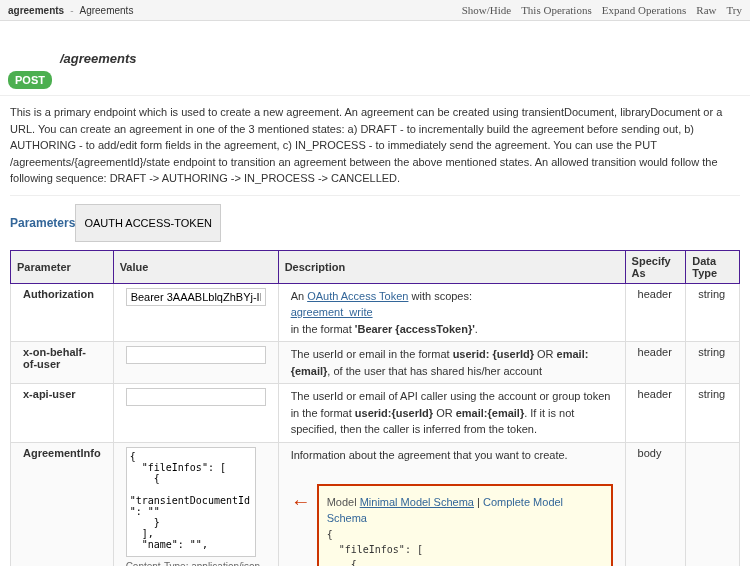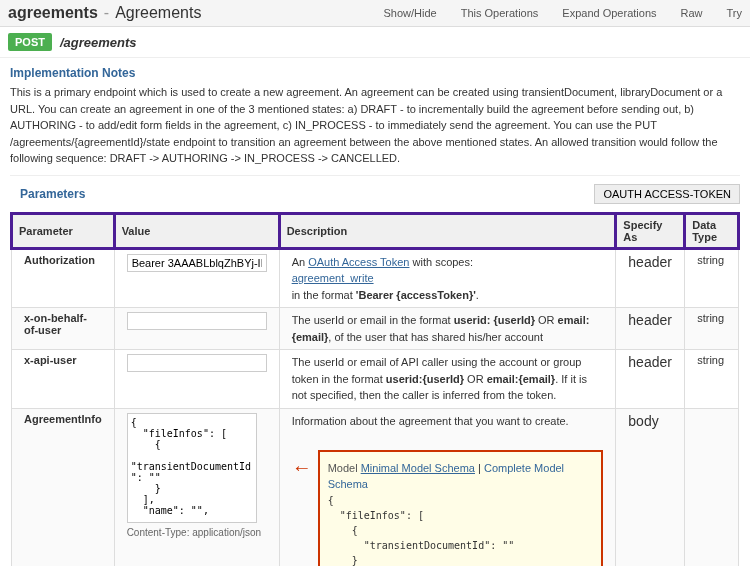--- a/index.html
+++ b/index.html
@@ -1,51 +1,51 @@
 <!DOCTYPE html>
 <html><head>
   <meta charset="utf-8">
   <style>
     * { box-sizing: border-box; margin: 0; padding: 0; }
     body { font-family: Arial, sans-serif; font-size: 12px; color: #333; background: #fff; width: 750px; }
 
     
     .top-bar { background: #f5f5f5; border-bottom: 1px solid #ddd; padding: 4px 8px; display: flex; align-items: center; justify-content: space-between; }
-    .top-bar-left { display: flex; align-items: center; gap: 6px; font-size: 16px; }
-    .top-bar-right { display: flex; gap: 24px; font-size: 11px; color: #4a9; }
+    .top-bar-left { display: flex; align-items: center; gap: 6px; font-size: 10px; }
+    .top-bar-right { display: flex; gap: 10px; font-size: 11px; color: #4a9; font-family: Liberation Serif, serif; }
     .top-bar-right span { cursor: pointer; color: #555; }
 
     
     .method-row { display: flex; align-items: center; gap: 8px; padding: 6px 8px; border-bottom: 1px solid #eee; background: #fff; }
-    .post-badge { background: #4CAF50; color: white; font-weight: bold; font-size: 11px; padding: 3px 7px; border-radius: 2px; }
+    .post-badge { background: #4CAF50; color: white; font-weight: bold; font-size: 11px; padding: 3px 7px; border-radius: 8px; margin-top: 44px; }
     .method-path { color: #333; font-size: 13px; font-weight: bold; font-style: italic; }
     .method-desc { color: #4CAF50; font-size: 11px; margin-left: auto; }
 
     
     .content { padding: 8px 10px; }
 
     
     .section-title { font-weight: bold; color: #336699; font-size: 12px; margin-bottom: 4px; }
     .impl-notes { font-size: 11px; color: #333; line-height: 1.5; margin-bottom: 8px; }
 
     
     .params-section { margin-top: 8px; }
     .params-table { width: 100%; border-collapse: collapse; font-size: 11px; margin-top: 4px; }
-    .params-table th { background: #f0f0f0; border: 3px solid #4c1d95; padding: 4px 6px; text-align: left; font-weight: bold; }
+    .params-table th { background: #f0f0f0; border: 1px solid #4c1d95; padding: 4px 6px; text-align: left; font-weight: bold; }
     .params-table td { border: 1px solid #ddd; padding: 4px 12px; vertical-align: top; }
     .params-table tr:nth-child(even) { background: #fafafa; }
 
     .param-name { font-weight: bold; font-size: 11px; }
     .param-desc { font-size: 11px; color: #333; line-height: 1.5; }
     .param-desc a { color: #336699; }
     .param-desc strong { font-weight: bold; }
-    .param-specify { font-size: 14px; color: #333; }
+    .param-specify { font-size: 11px; color: #333; }
     .param-datatype { font-size: 11px; color: #333; }
 
-    .oauth-btn { background: #eee; border: 1px solid #ccc; padding: 3px 8px; font-size: 11px; cursor: pointer; float: right; margin-bottom: 4px; }
+    .oauth-btn { background: #eee; border: 1px solid #ccc; padding: 12px 8px; font-size: 11px; cursor: pointer; float: right; margin-bottom: 4px; }
 
     
     .code-area { width: 130px; height: 110px; font-size: 10px; font-family: monospace; border: 1px solid #ccc; padding: 3px; resize: none; }
     .content-type { font-size: 10px; color: #666; margin-top: 2px; }
 
     
     .model-popup { border: 2px solid #cc3300; background: #fffde7; padding: 8px; font-size: 10px; font-family: monospace; position: relative; }
     .model-tabs { font-size: 11px; font-family: Arial, sans-serif; margin-bottom: 0; }
     .model-tab-label { color: #555; }
     .model-tab-active { color: #336699; text-decoration: underline; cursor: pointer; }
@@ -80,28 +80,27 @@
 </div>
 
 <div class="method-row">
   <span class="post-badge">POST</span>
   <span class="method-path">/agreements</span>
 </div>
 
 <div class="content">
 
   <div>
-    <div class="section-title">Implementation Notes</div>
     <div class="impl-notes">This is a primary endpoint which is used to create a new agreement. An agreement can be created using transientDocument, libraryDocument or a URL. You can create an agreement in one of the 3 mentioned states: a) DRAFT - to incrementally build the agreement before sending out, b) AUTHORING - to add/edit form fields in the agreement, c) IN_PROCESS - to immediately send the agreement. You can use the PUT /agreements/{agreementId}/state endpoint to transition an agreement between the above mentioned states. An allowed transition would follow the following sequence: DRAFT -&gt; AUTHORING -&gt; IN_PROCESS -&gt; CANCELLED.</div>
   </div>
 
   <div class="divider"></div>
 
   <div class="params-section">
-    <div style="display:flex; justify-content:space-between; align-items:center;margin-left:10px;">
+    <div style="display:flex; justify-content:flex-start; align-items:center;">
       <div class="section-title">Parameters</div>
       <button class="oauth-btn">OAUTH ACCESS-TOKEN</button>
     </div>
 
     <table class="params-table">
       <thead>
         <tr>
           <th>Parameter</th>
           <th>Value</th>
           <th>Description</th>

